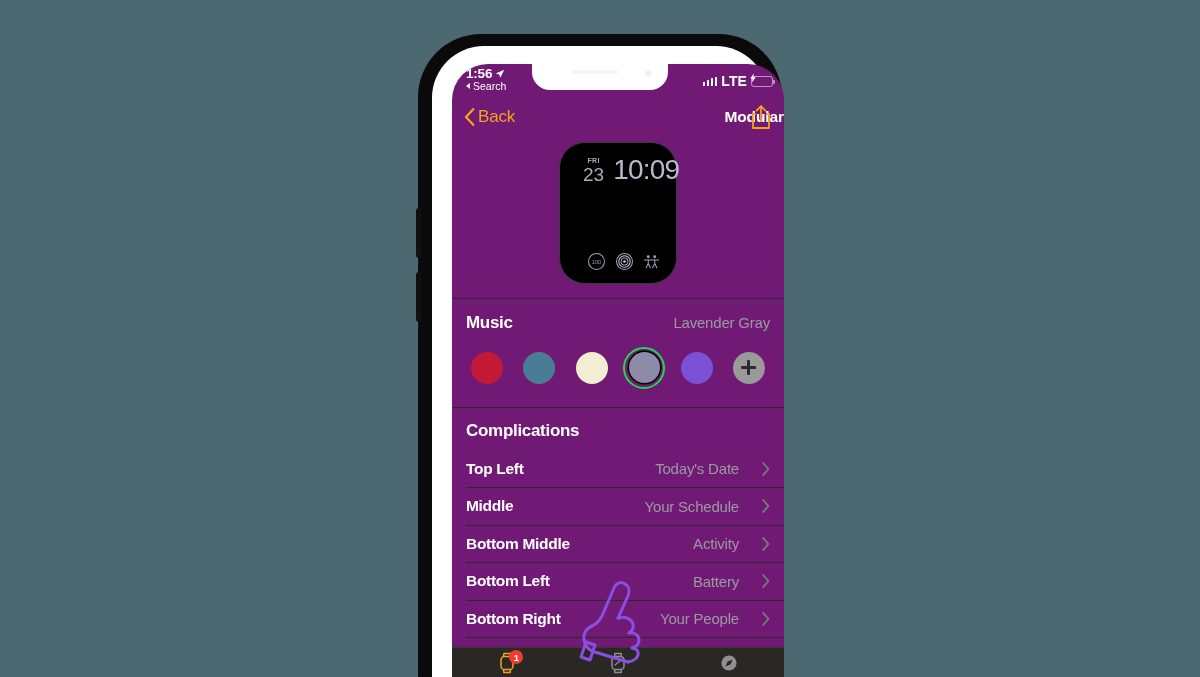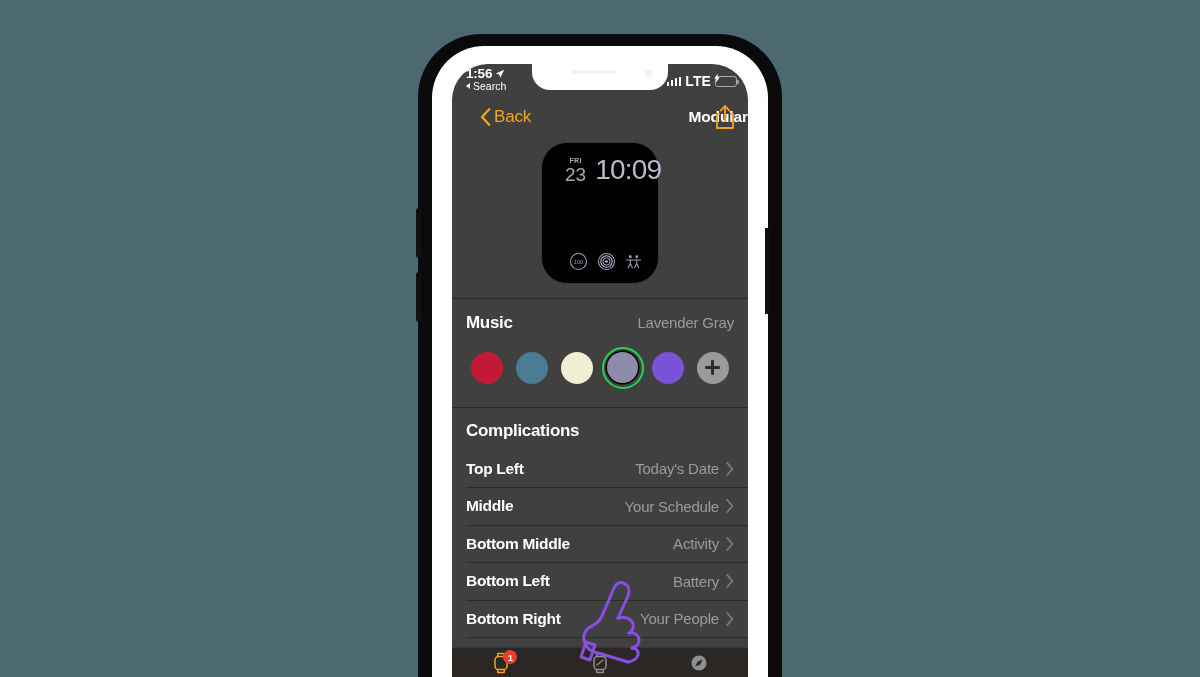--- a/index.html
+++ b/index.html
@@ -44,22 +44,22 @@
     position: absolute;
     left: 416px; top: 272px;
     width: 5px; height: 50px;
     background: #111; border-radius: 3px 0 0 3px;
   }
 
   
   .screen {
     position: absolute;
     left: 452px; top: 64px;
-    width: 296px; height: 613px;
-    background: #404040;
+    width: 332px; height: 613px;
+    background: #701a75;
     border-radius: 36px 36px 0 0;
     overflow: hidden;
   }
 
   
   .notch {
     position: absolute;
     left: 80px; top: -2px;
     width: 136px; height: 28px;
     background: #ffffff;
@@ -145,21 +145,20 @@
     transform: translate(-50%,-50%);
     width: 8px; height: 9px;
   }
 
   
   .navbar {
     position: relative;
     height: 42px;
     display: flex; align-items: center;
     padding: 0 12px;
-    margin-left: 16px;
   }
   .nav-back {
     display: flex; align-items: center; gap: 3px;
     color: #f7a21b;
     cursor: pointer;
   }
   .chev-back { width: 11px; height: 18px; display: block; }
   .nav-back-label { font-size: 17px; font-weight: 400; letter-spacing: -0.2px; }
   .nav-title {
     position: absolute;
@@ -278,21 +277,21 @@
     left: 14px; right: 0; bottom: 0;
     height: 0.6px;
     background: #2a2a2c;
   }
   .comp-label {
     color: #ffffff; font-size: 15.5px; font-weight: 700;
     letter-spacing: -0.3px;
   }
   .comp-right {
     margin-left: auto;
-    display: flex; align-items: center; gap: 7px;
+    display: flex; align-items: center; gap: 23px;
   }
   .comp-value { color: #9b9b9f; font-size: 15px; letter-spacing: -0.2px; }
   .chev-right { width: 8px; height: 14px; display: block; }
 
   
   .tabbar {
     position: absolute;
     left: 0; right: 0; bottom: 0;
     height: 30px;
     background: #2a2724;

